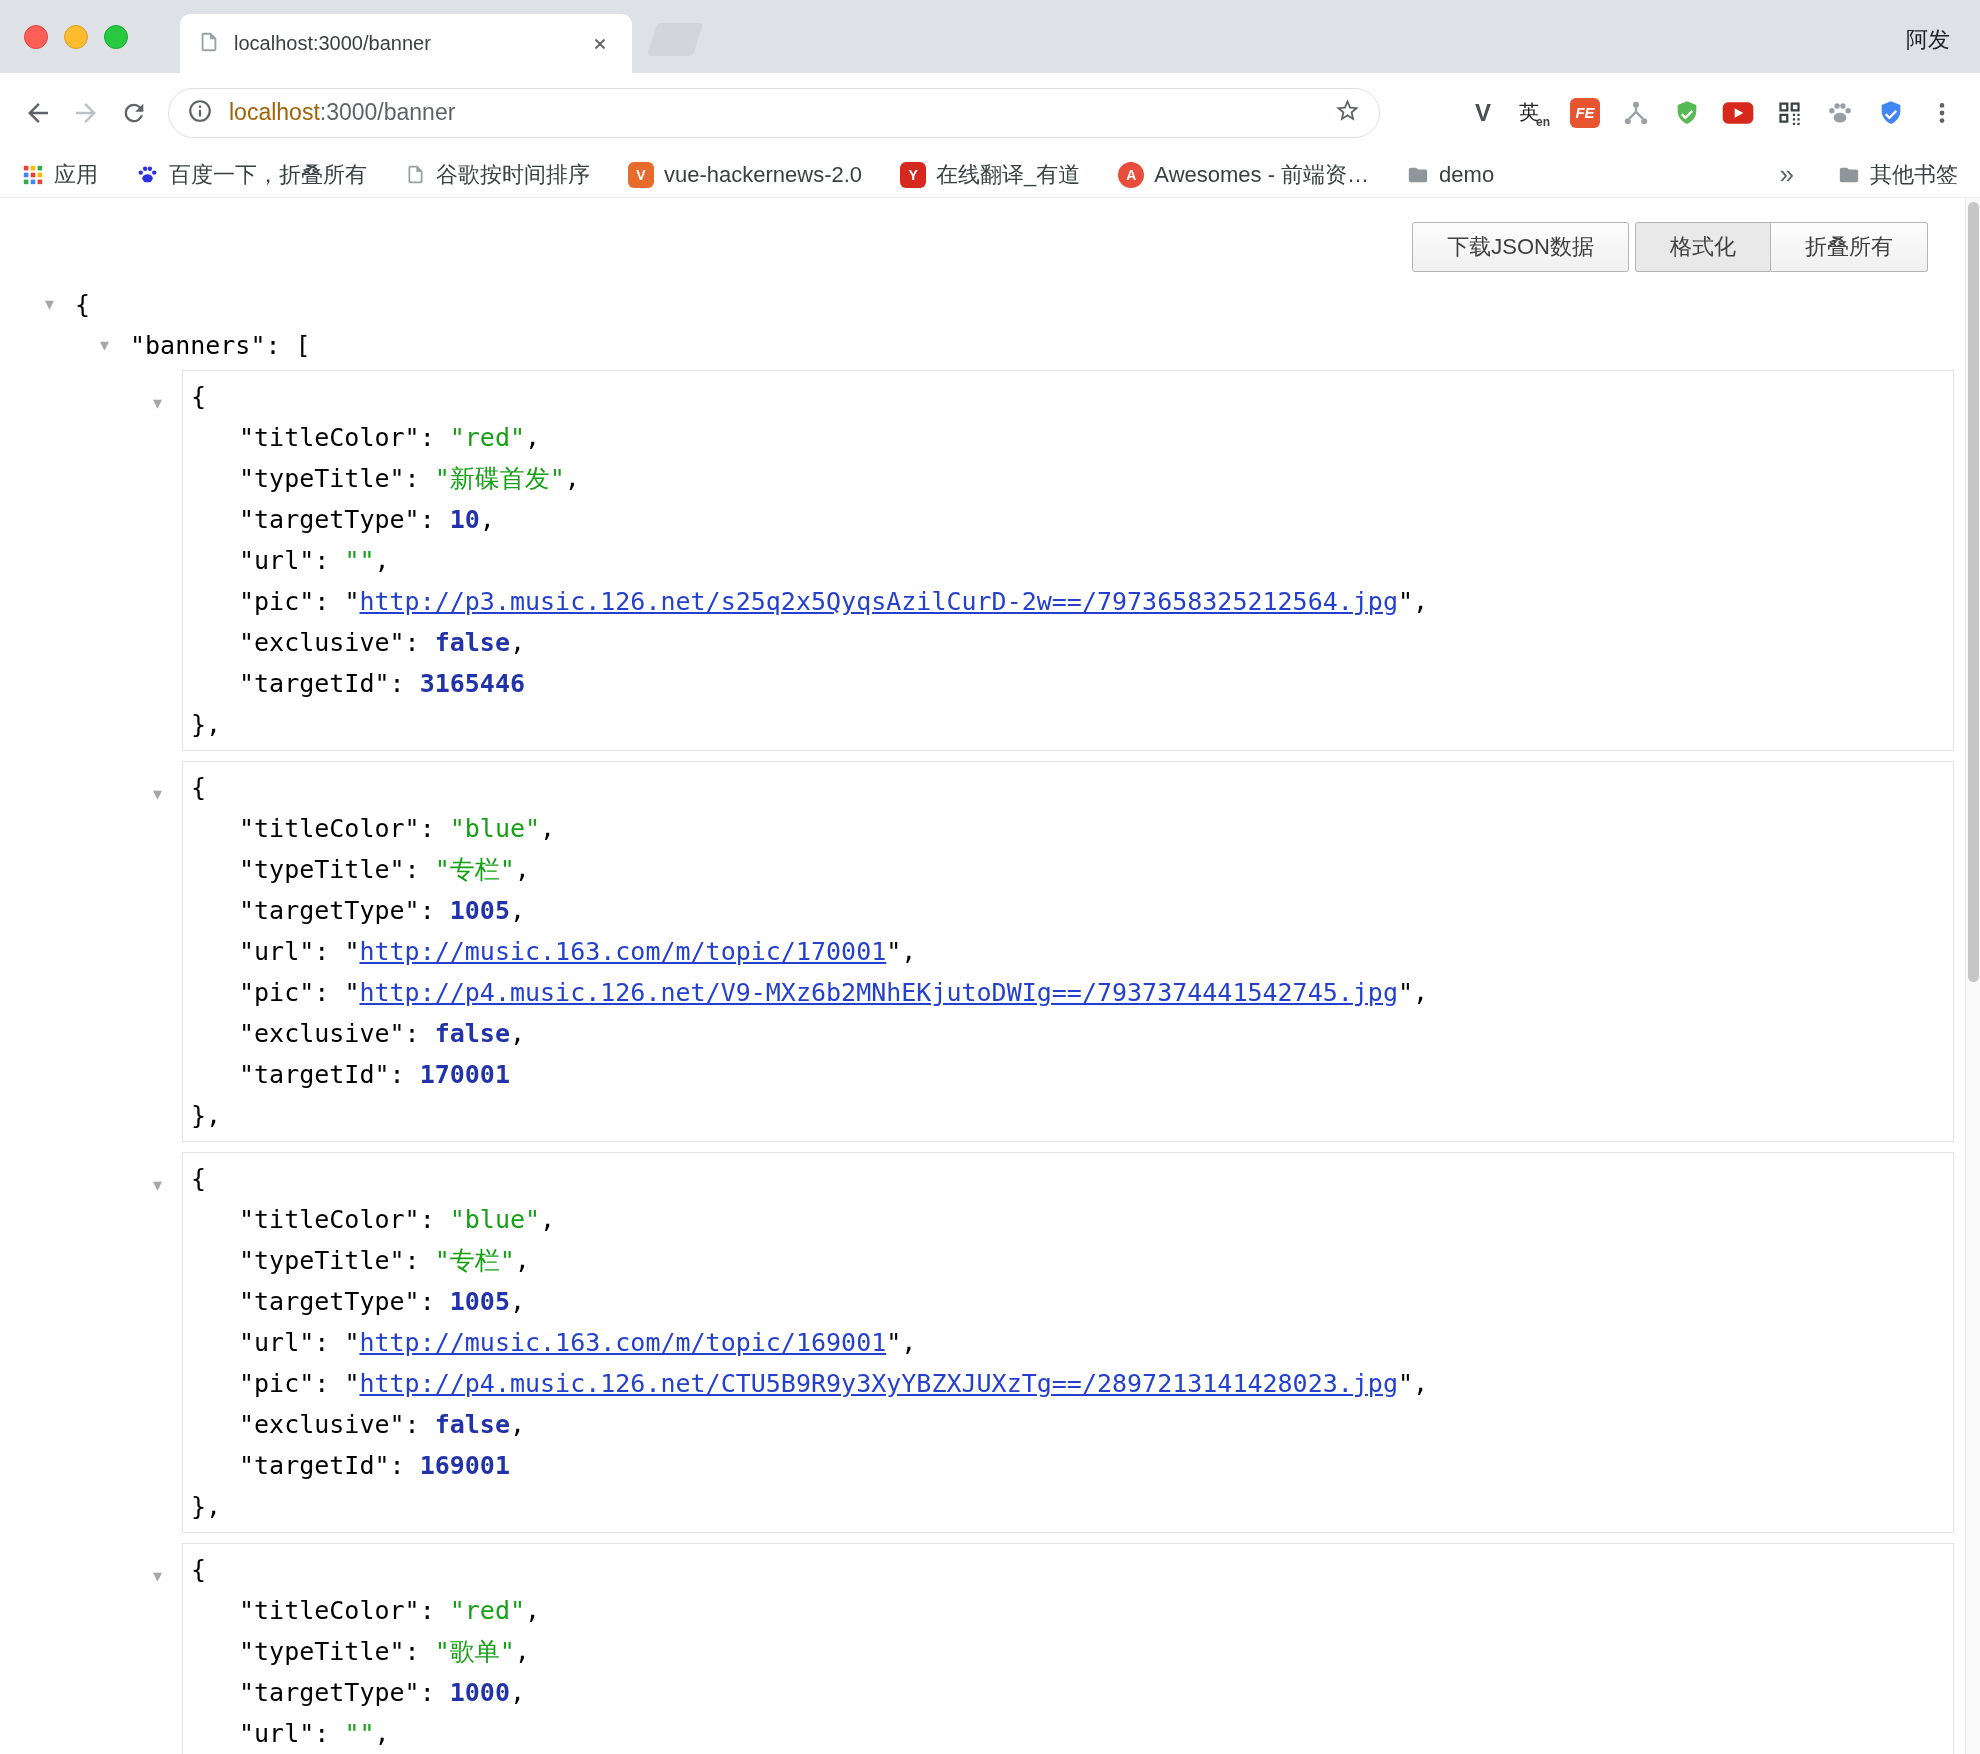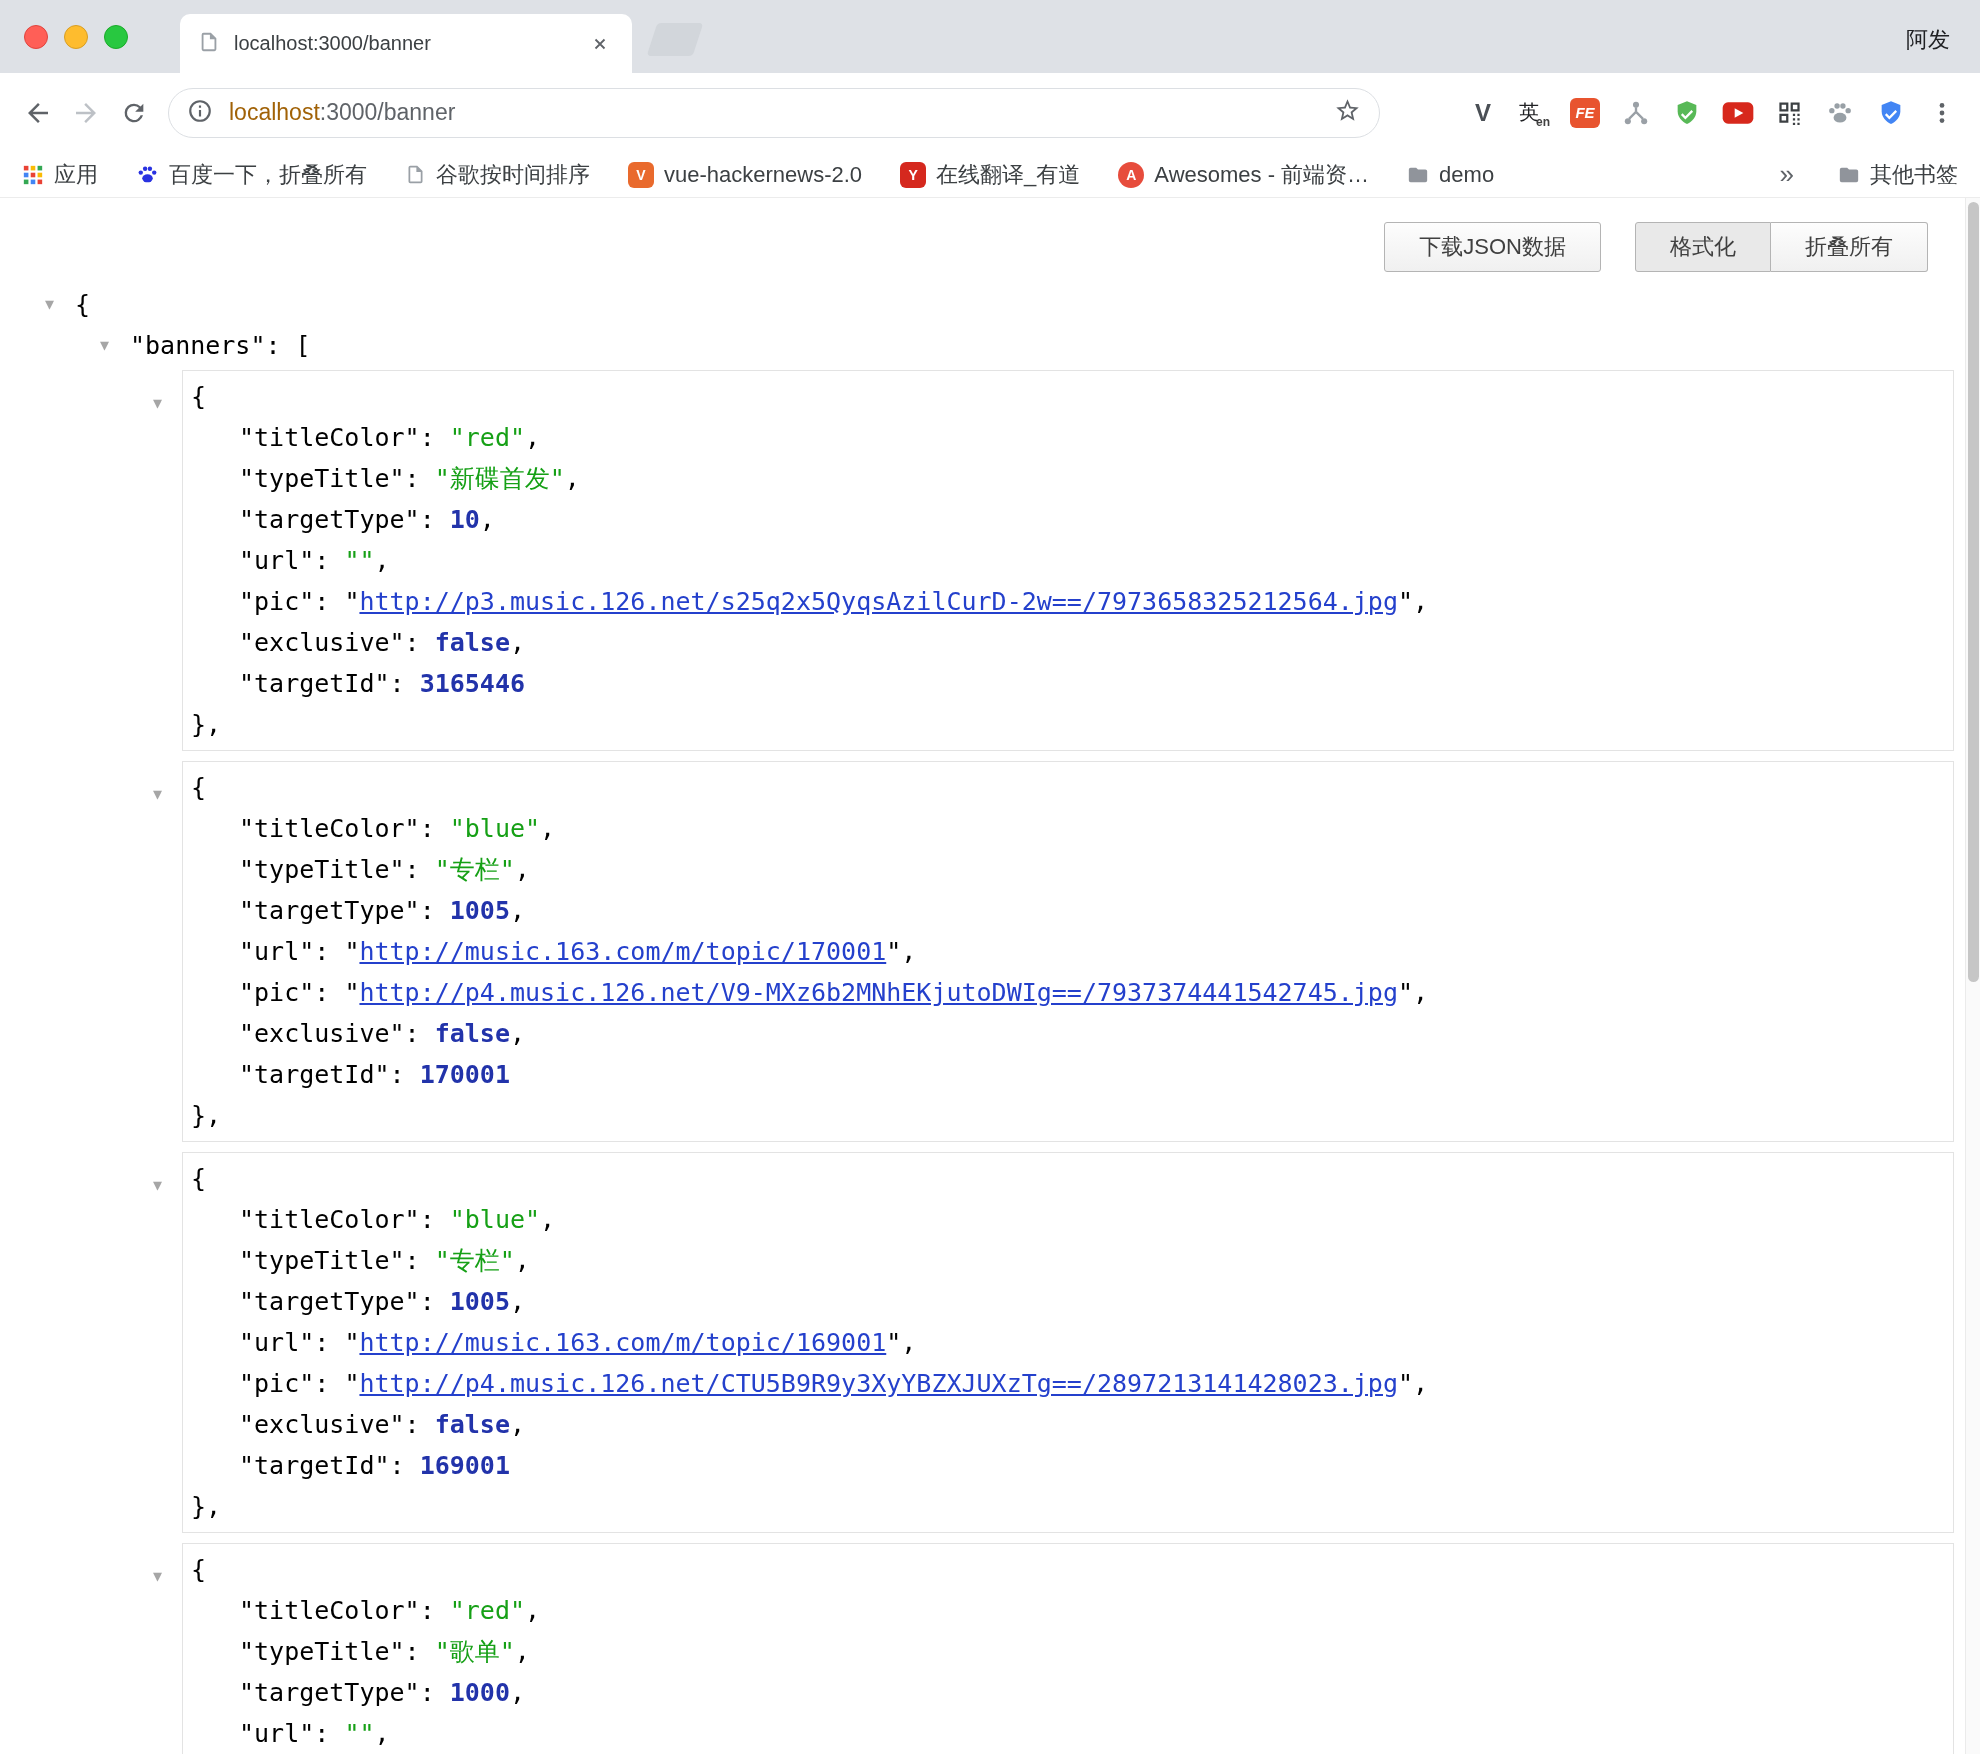--- a/index.html
+++ b/index.html
@@ -44,21 +44,21 @@
   .trans .en { font-size:12px; color:#404040; position:absolute; right:0; bottom:0; font-weight:bold; }
 
   
   .bookmarks { height:46px; background:#fff; border-bottom:1px solid #ececec;
     display:flex; align-items:center; padding:0 22px; gap:38px; font-size:22px; color:#3c4043; }
   .bm { display:flex; align-items:center; gap:10px; white-space:nowrap; }
   .bm-overflow { margin-left:auto; font-size:26px; color:#5f6368; padding:0 6px; }
 
   
   .content { position:relative; padding-top:24px; background:#fff; }
-  .toolbar { display:flex; justify-content:flex-end; gap:34px; padding-right:52px; height:50px; }
+  .toolbar { display:flex; justify-content:flex-end; gap:6px; padding-right:52px; height:50px; }
   .btn { height:50px; font-size:22px; color:#404040; background:linear-gradient(#fdfdfd,#f0f0f0);
     border:1px solid #b4b4b4; border-radius:3px; padding:0 34px; font-family:inherit; cursor:pointer; }
   .btn-group { display:flex; }
   .btn-group .btn:first-child { border-radius:3px 0 0 3px; }
   .btn-group .btn:last-child { border-radius:0 3px 3px 0; border-left:none; }
   .btn.active { background:#e9e9e9; }
 
   .json-tree { margin:12px 0 0 45px; font-family:"DejaVu Sans Mono","Liberation Mono",monospace;
     font-size:25px; line-height:41px; color:#000; }
   .jline { white-space:nowrap; }

